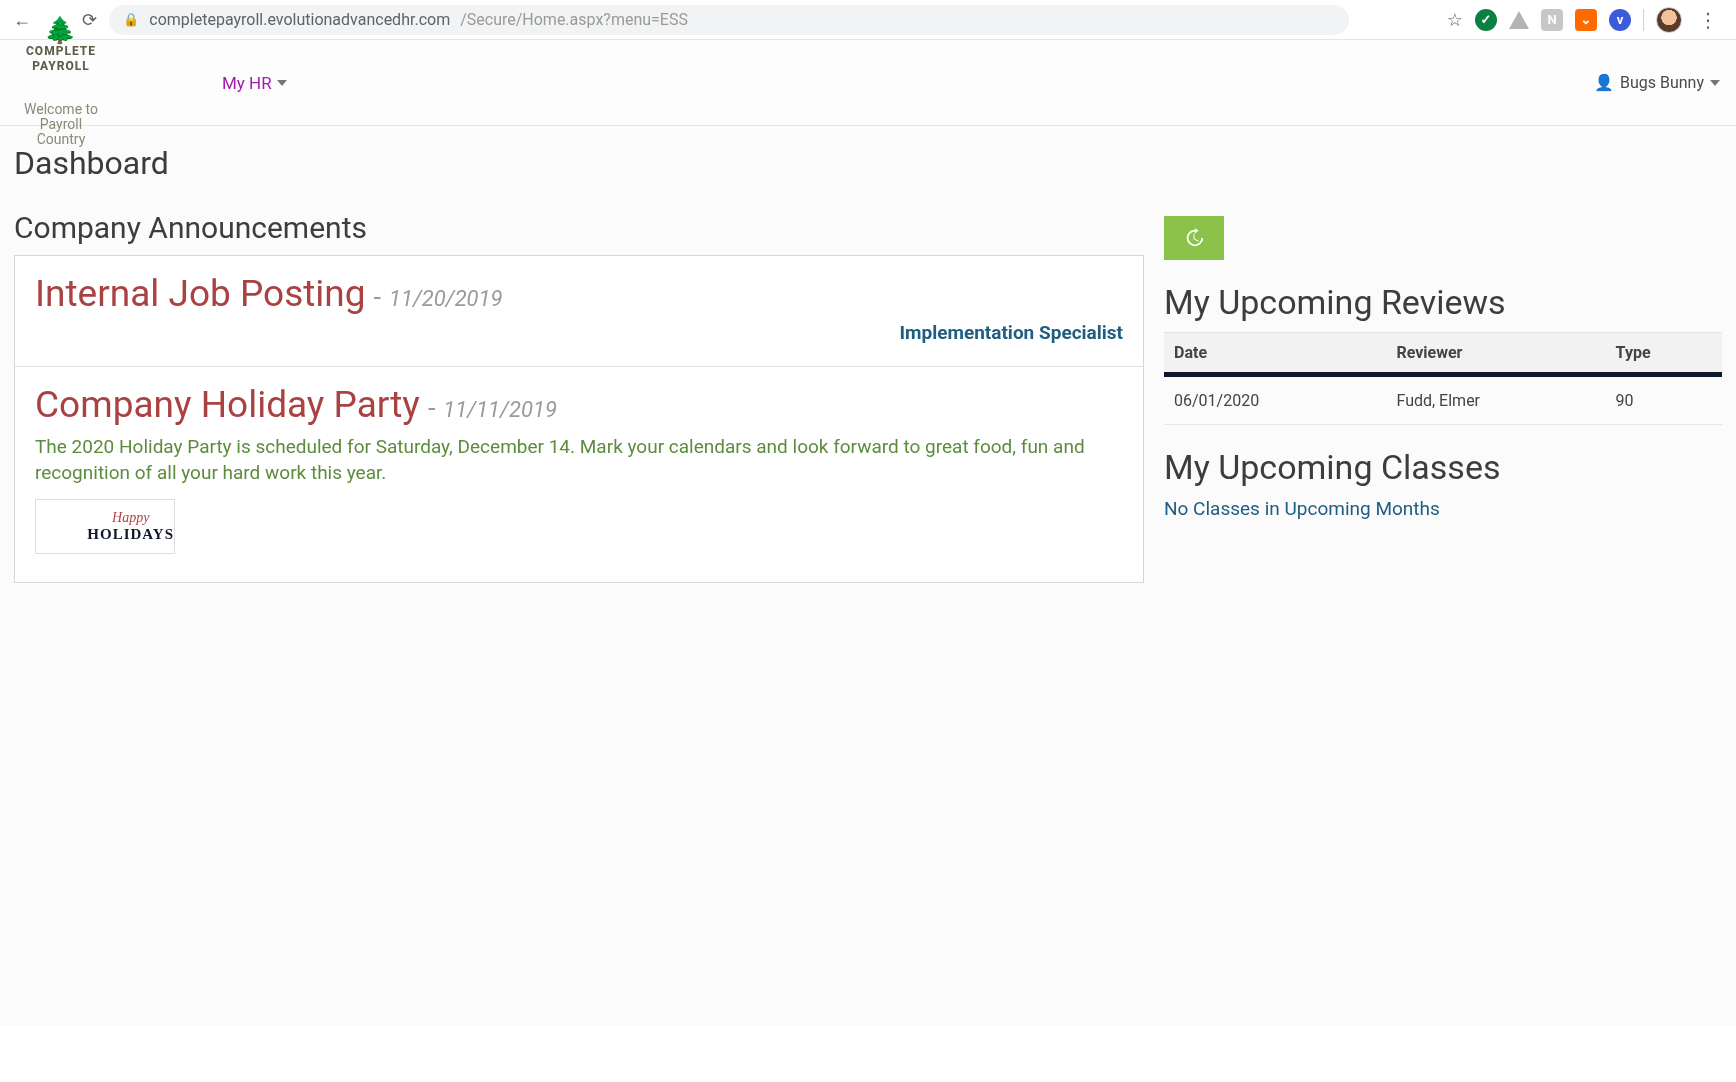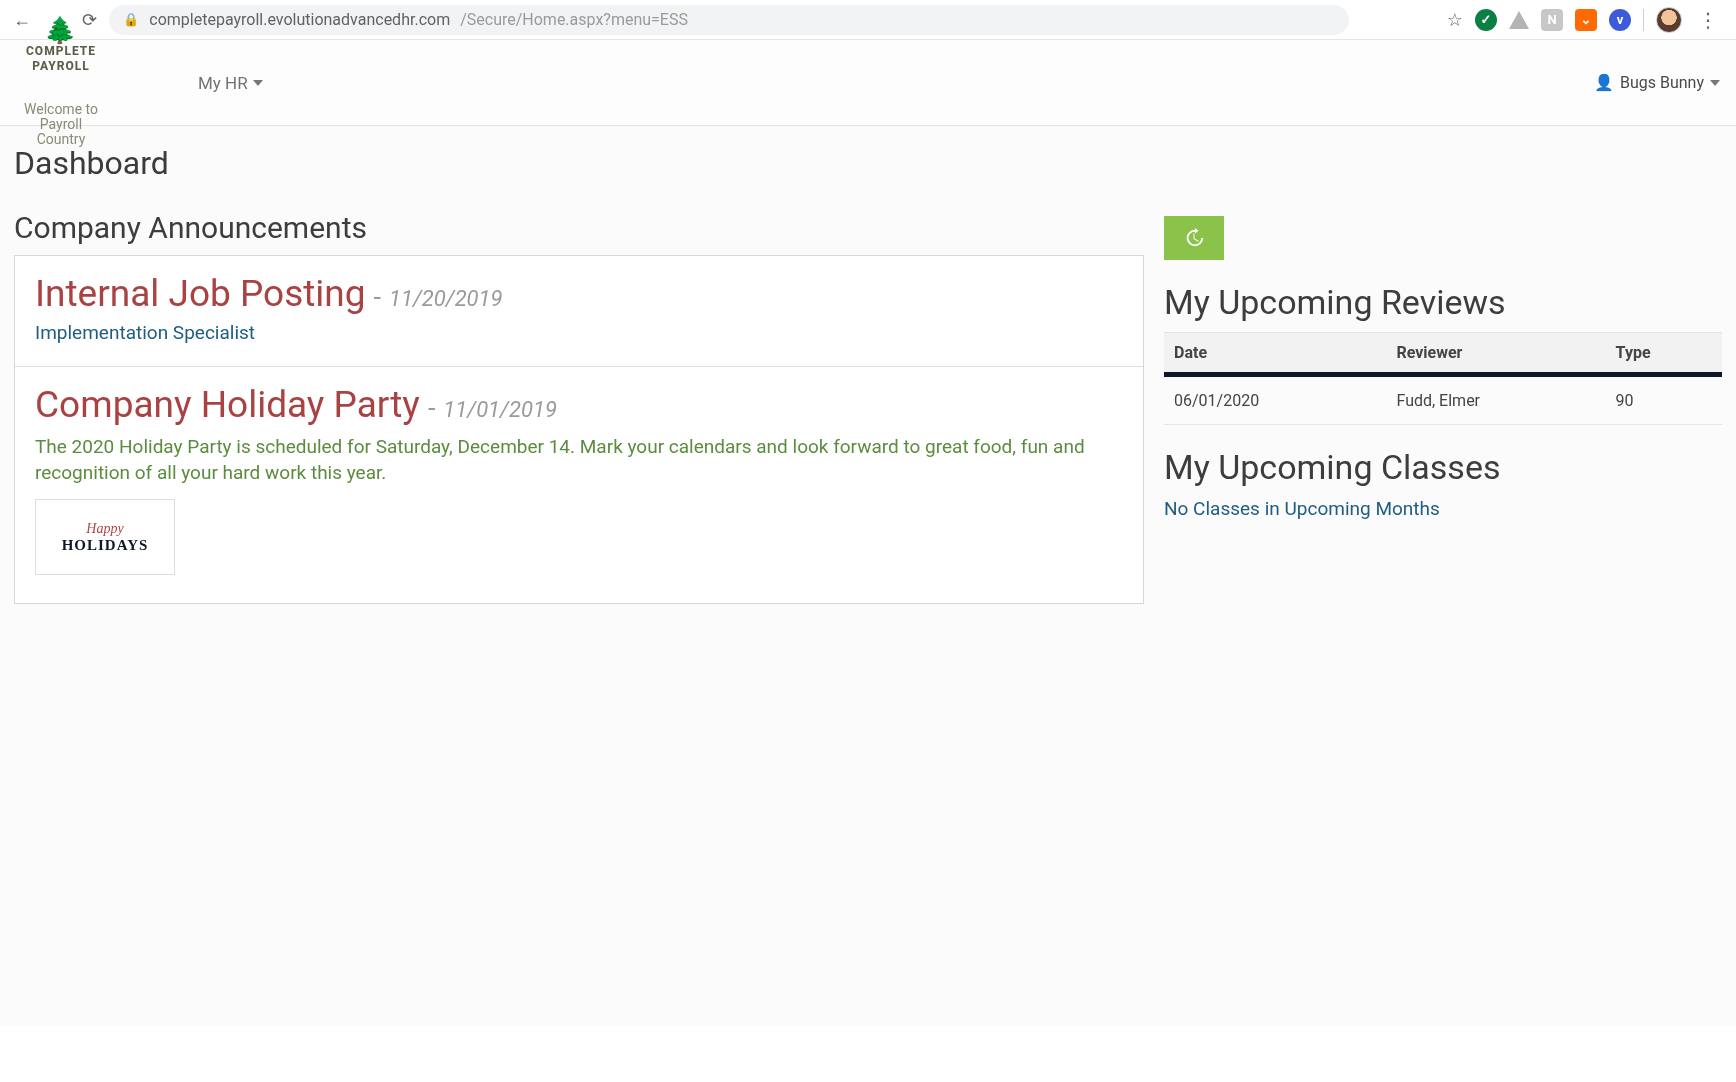--- a/index.html
+++ b/index.html
@@ -88,23 +88,23 @@
     line-height:1.1;
   }
   .logo .tree {
     font-size: 26px; color:#9aa06a; line-height:1;
   }
   .logo .brand {
     font-weight:800; font-size:12px; letter-spacing:1px; color:#5e5e4a; margin-top:2px;
   }
   .logo .tag { font-size:14px; color:#8a8a78;margin-top:28px; }
   .main-nav {
-    margin-left: 92px;
+    margin-left: 116px;
     display:flex; gap:28px;
-    font-size:17px; color:#737373;
+    font-size:17px; color:#a21caf;
   }
   .main-nav-item { cursor:pointer; display:flex; align-items:center; gap:5px; }
   .user-menu {
     margin-left:auto; display:flex; align-items:center; gap:6px;
     font-size:16px; color:#4a4a4a; cursor:pointer;
   }
 
   
   .page {
     padding: 18px 14px 40px 14px;
@@ -129,25 +129,25 @@
   }
   .announcement {
     padding: 16px 20px 22px;
     border-bottom: 1px solid #e0e0e0;
   }
   .announcement:last-child { border-bottom:none; }
   .ann-title-line { display:flex; align-items:baseline; gap:8px; flex-wrap:wrap; }
   .ann-title { font-size:37px; color:#a94242; font-weight:400; }
   .ann-dash { font-size:27px; color:#9a9a9a; }
   .ann-date { font-size:22px; color:#9a9a9a; font-style:italic; }
-  .ann-sub-link { display:block; margin-top:6px; color:#1f5d82; font-weight:400; font-size:19px; cursor:pointer; }
+  .ann-sub-link { display:block; margin-top:6px; color:#1f5d82; font-weight:700; font-size:19px; cursor:pointer;text-align:right; }
   .ann-body { margin-top:8px; color:#5c8c3e; font-size:19px; line-height:1.35; }
   .ann-image {
-    margin-top:14px; width:140px; height:76px; border:1px solid #ddd;
-    display:flex; align-items:center; justify-content:center;
+    margin-top:14px; width:140px; height:55px; border:1px solid #ddd;
+    display:flex; align-items:center; justify-content:flex-end;
     font-size:12px; color:#6d7d4a; text-align:center; background:#fff;
     font-family: cursive;
   }
   .ann-image .line1 { color:#b04545; font-style:italic; font-size:14px; }
   .ann-image .line2 { color:#0f172a; font-weight:700; font-size:15px; letter-spacing:1px; }
 
   .clock-btn {
     width:60px; height:44px; background:#8bc34a; border:none;
     display:flex; align-items:center; justify-content:center; cursor:pointer;
     margin-top:6px;
@@ -235,21 +235,21 @@
             <span class="ann-dash">-</span>
             <span class="ann-date">11/20/2019</span>
           </div>
           <a class="ann-sub-link">Implementation Specialist</a>
         </div>
 
         <div class="announcement" style="padding-bottom:28px;">
           <div class="ann-title-line">
             <span class="ann-title">Company Holiday Party</span>
             <span class="ann-dash">-</span>
-            <span class="ann-date">11/01/2019</span>
+            <span class="ann-date">11/11/2019</span>
           </div>
           <div class="ann-body">The 2020 Holiday Party is scheduled for Saturday, December 14. Mark your calendars and look forward to great food, fun and recognition of all your hard work this year.</div>
           <div class="ann-image">
             <div>
               <div class="line1">Happy</div>
               <div class="line2">HOLIDAYS</div>
             </div>
           </div>
         </div>
 

